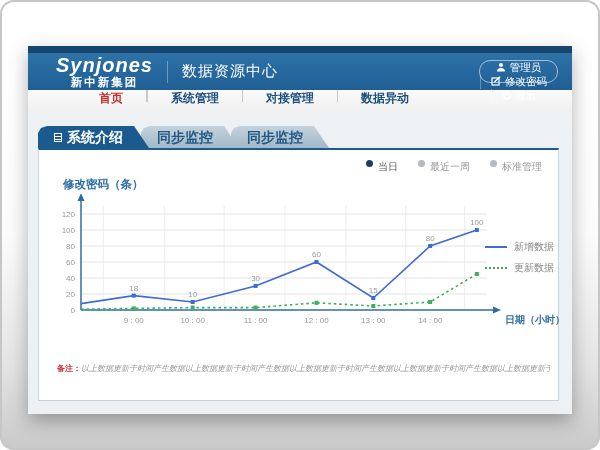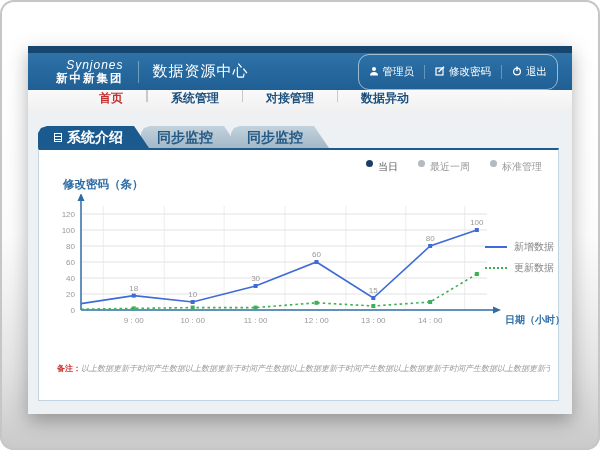--- a/index.html
+++ b/index.html
@@ -6,26 +6,26 @@
   html,body { width:600px; height:450px; font-family:"Liberation Sans","DejaVu Sans",sans-serif; background:#fff; }
   .screen { position:relative; width:600px; height:450px; border-radius:14px; overflow:hidden;
             background:linear-gradient(180deg,#ffffff 0%,#fcfcfc 52%,#e3e3e3 82%,#c9c9c9 100%);
             box-shadow: inset 0 0 0 2px #c6c6c6; }
   .window { position:absolute; left:28px; top:46px; width:544px; height:368px; background:#fff;
             box-shadow:0 7px 18px rgba(0,0,0,.30); }
   .topstrip { height:7px; background:#16456d; }
   .header { height:37px; background:linear-gradient(180deg,#2e72a8 0%,#1f5f94 100%);
             display:flex; align-items:center; }
   .logo { margin-left:28px; text-align:center; line-height:1.05; }
-  .logo-en { color:#fff; font-weight:normal; font-style:italic; font-size:12px; letter-spacing:1px;text-align:right; }
+  .logo-en { color:#fff; font-weight:bold; font-style:italic; font-size:20px; letter-spacing:1px; }
   .logo-cn { color:#fff; font-weight:bold; font-size:11.5px; letter-spacing:2px; }
   .hdr-divider { width:1px; height:22px; background:rgba(255,255,255,.35); margin:0 14px; }
   .app-title { color:#fff; font-size:15px; letter-spacing:1px; white-space:nowrap; }
-  .user-pill { margin-left:auto; margin-right:14px; height:36px; display:flex; align-items:center;
-               border:1px solid rgba(255,255,255,.55); border-radius:11px; color:#fff; font-size:10.5px; }
+  .user-pill { margin-left:auto; margin-right:14px; height:23px; display:flex; align-items:center;
+               border:1px solid rgba(255,255,255,.55); border-radius:11px; color:#fff; font-size:10.5px;flex-direction:column; }
   .user-item { padding:0 10px; display:flex; align-items:center; gap:4px; cursor:pointer; white-space:nowrap; }
   .user-item + .user-item { border-left:1px solid rgba(255,255,255,.30); }
   .nav { height:37px; background:linear-gradient(180deg,#fafafa,#e9e9e9); border-bottom:1px solid #d6d6d6;
          display:flex; align-items:flex-start; padding-left:48px; }
   .nav-item { padding:0 23px; font-size:12px; font-weight:bold; color:#1b4f7d; cursor:pointer; white-space:nowrap; }
   .nav-item.active { color:#c5302e; }
   .nav-sep { width:1px; height:12px; background:#c9c9c9; }
   .win-body { position:absolute; top:67px; bottom:0; left:0; right:0; background:#edf1f4; }
   .tabs { position:absolute; left:10px; top:13px; display:flex; }
   .tab { height:22px; line-height:22px; padding:0 26px 0 16px; font-size:14px; font-weight:bold;

